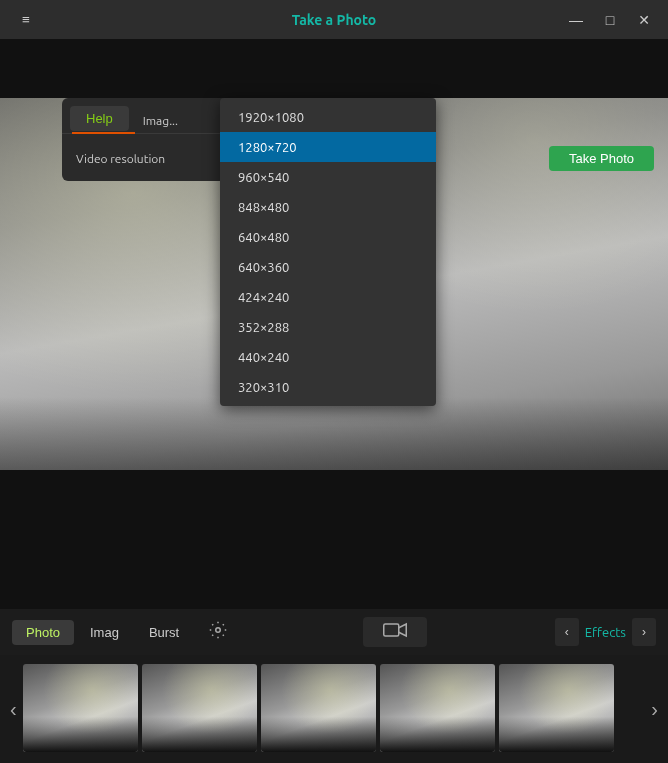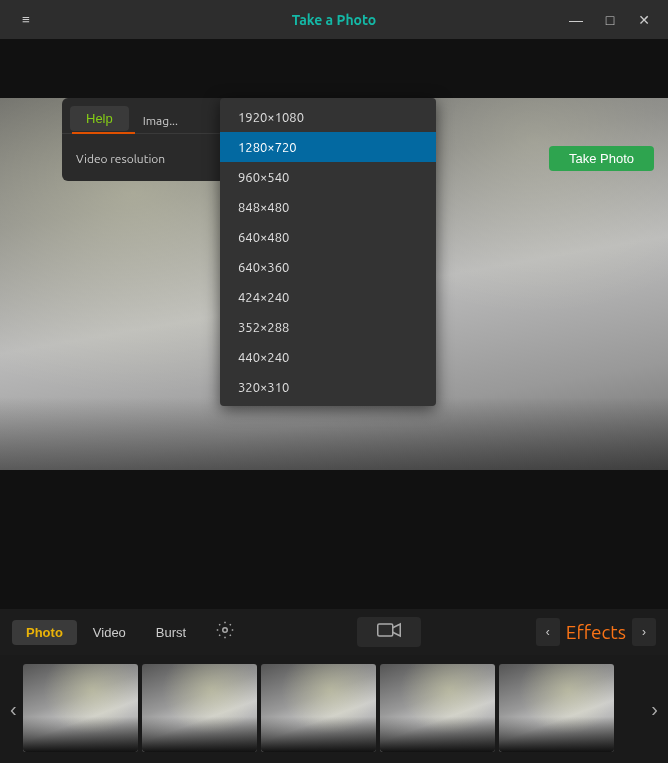--- a/index.html
+++ b/index.html
@@ -225,22 +225,21 @@
       padding: 5px 14px;
       font-size: 13px;
       color: #ccc;
       background: transparent;
       border: none;
       cursor: pointer;
       border-radius: 4px;
     }
     .mode-tab.active {
       background: #3a3a3a;
-      color: #eab308;
-      font-weight: bold;
+      color: #bef264;
     }
     .camera-icon-btn {
       margin-left: 8px;
       background: transparent;
       border: none;
       color: #ccc;
       cursor: pointer;
       padding: 4px 8px;
       font-size: 16px;
     }
@@ -267,22 +266,22 @@
       width: 24px;
       height: 28px;
       border-radius: 3px;
       cursor: pointer;
       font-size: 12px;
       display: flex;
       align-items: center;
       justify-content: center;
     }
     .effects-label {
-      color: #f97316;
-      font-size: 19px;
+      color: #14b8a6;
+      font-size: 13px;
     }
 
     
     .thumbnail-strip {
       position: absolute;
       bottom: 0;
       left: 0; right: 0;
       height: 108px;
       background: #1a1a1a;
       display: flex;
@@ -381,21 +380,21 @@
       <div class="dropdown-item">640×360</div>
       <div class="dropdown-item">424×240</div>
       <div class="dropdown-item">352×288</div>
       <div class="dropdown-item">440×240</div>
       <div class="dropdown-item">320×310</div>
     </div>
 
   <div class="bottom-toolbar">
     <div class="mode-tabs">
     <button class="mode-tab active">Photo</button>
-        <button class="mode-tab">Video</button>
+        <button class="mode-tab">Imag</button>
         <button class="mode-tab">Burst</button>
       </div>
     <button class="camera-icon-btn">
       <svg width="18" height="18" viewBox="0 0 24 24" fill="none" stroke="#aaa" stroke-width="2">
         <circle cx="12" cy="12" r="3"></circle>
         <path d="M12 1v2M12 21v2M4.22 4.22l1.42 1.42M18.36 18.36l1.42 1.42M1 12h2M21 12h2M4.22 19.78l1.42-1.42M18.36 5.64l1.42-1.42"></path>
       </svg>
     </button>
     <div class="spacer"></div>
     <button class="record-btn">

